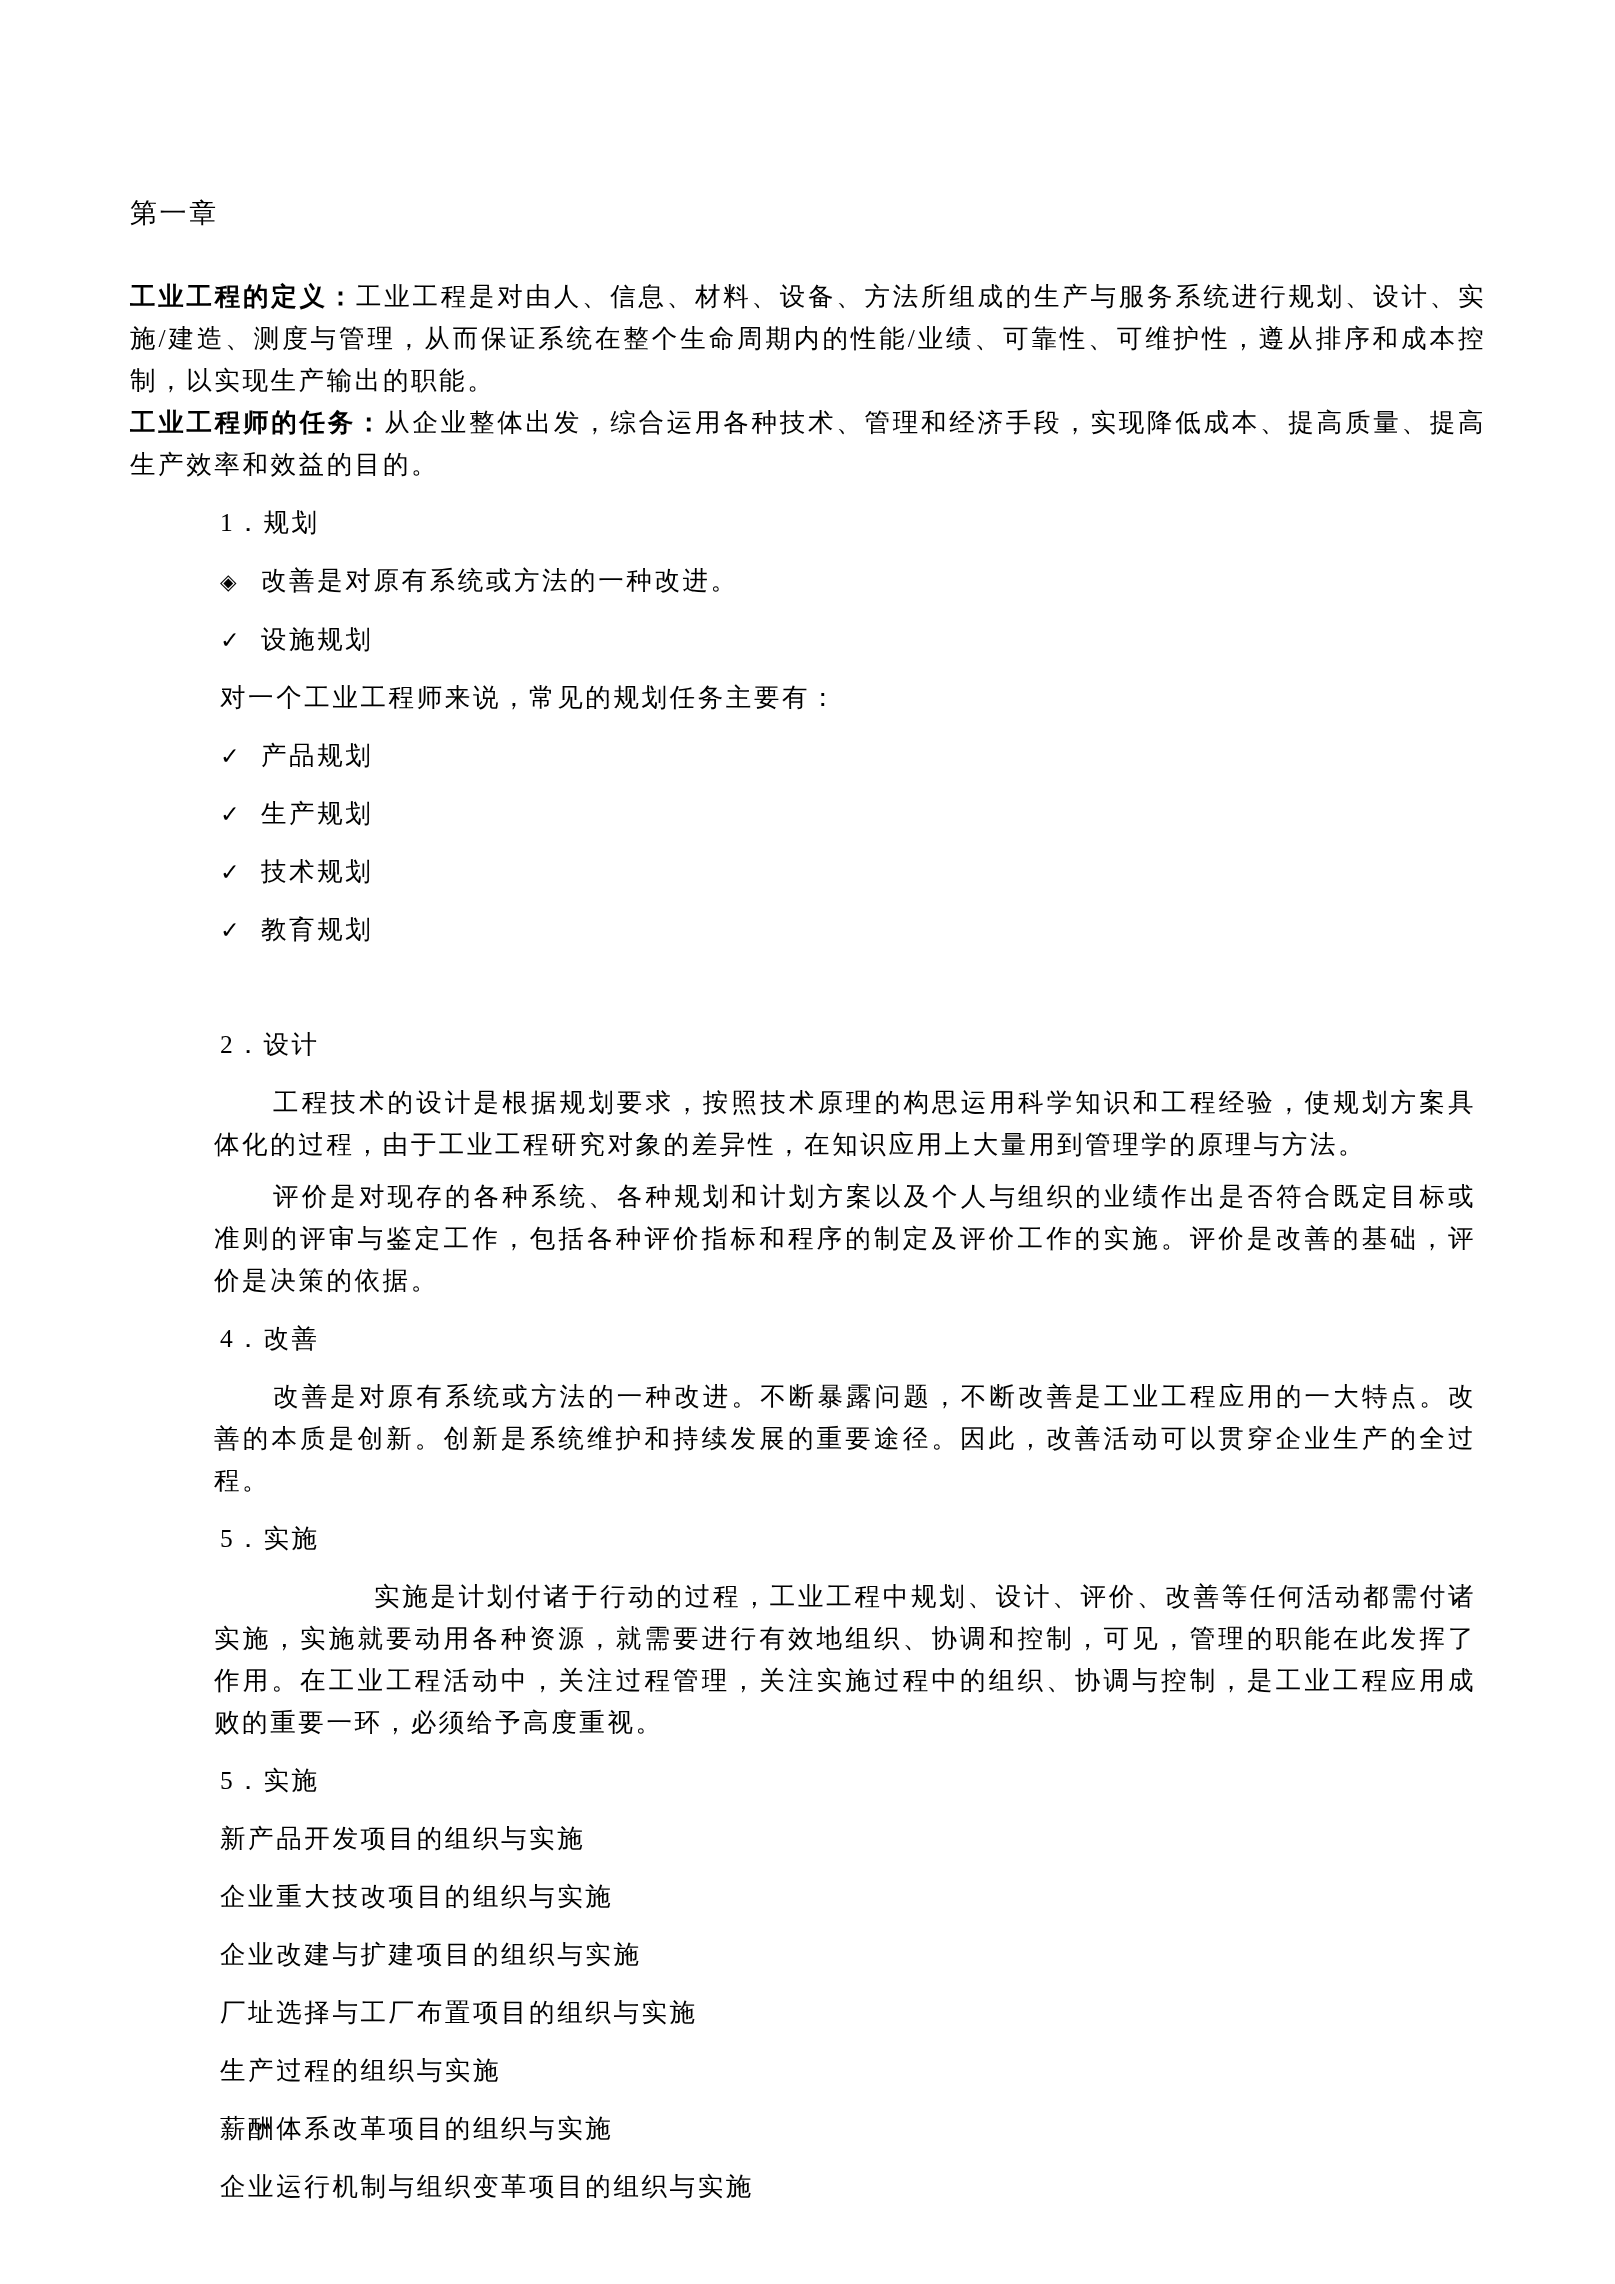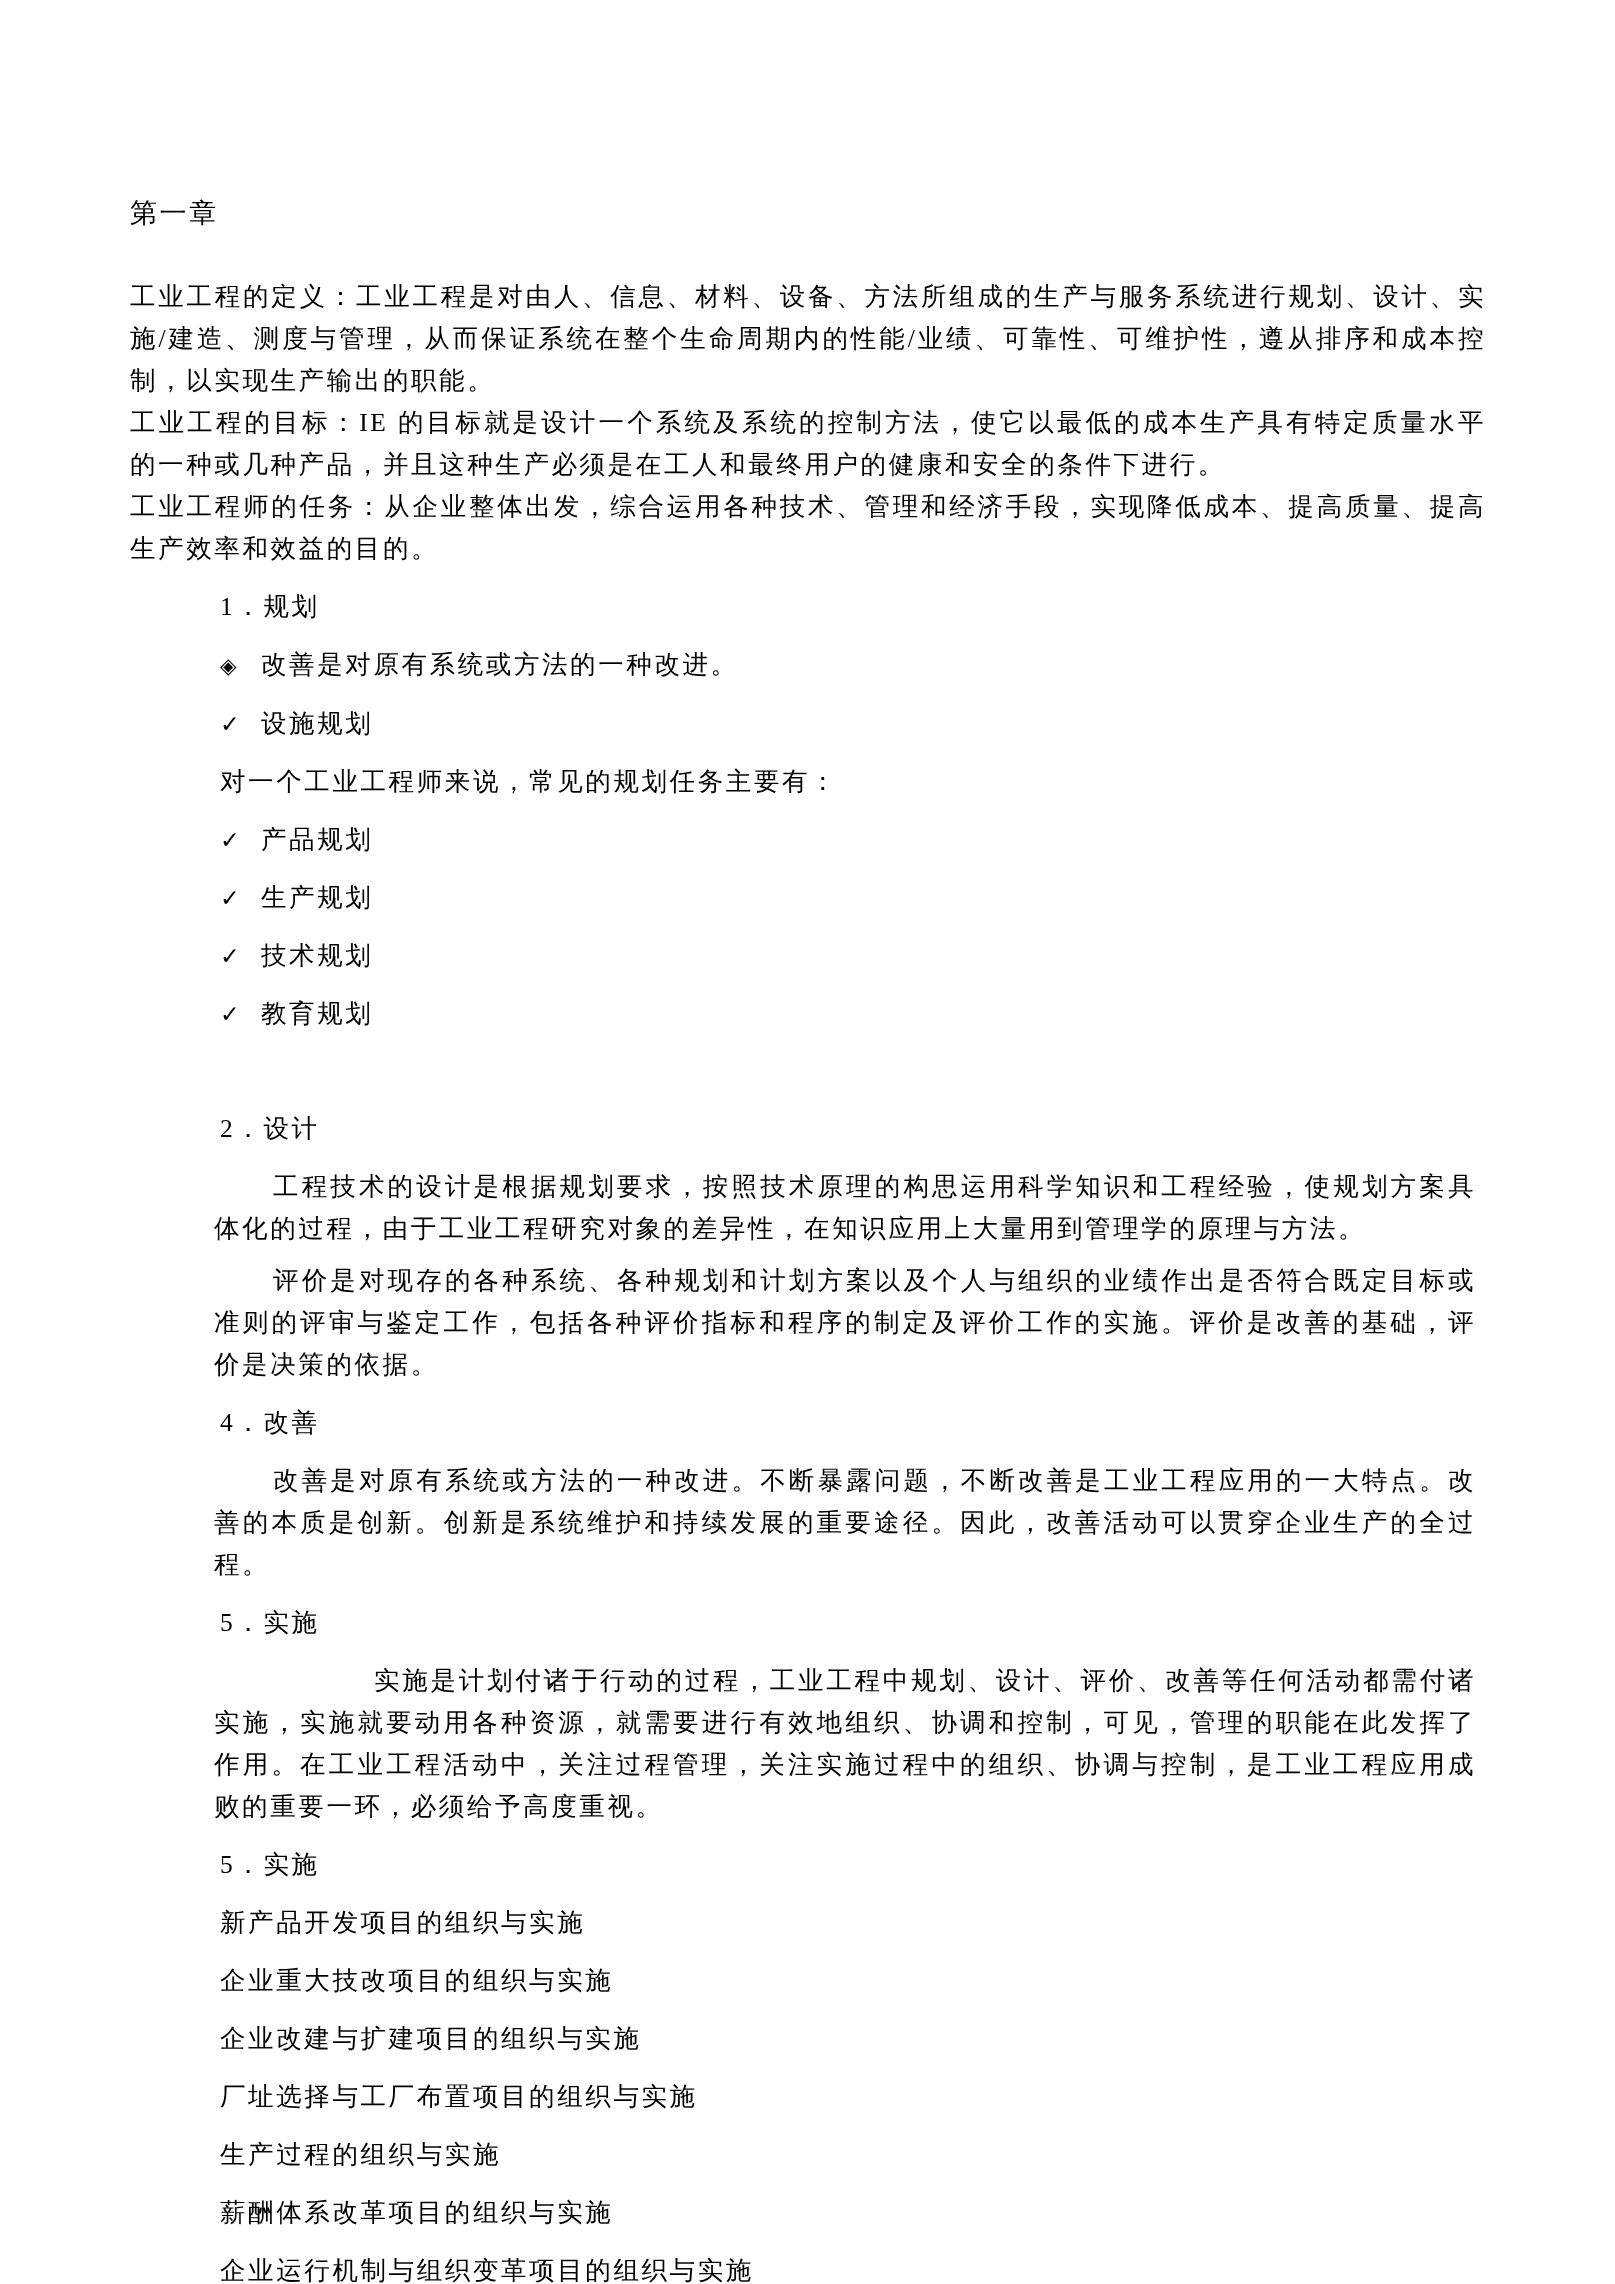--- a/index.html
+++ b/index.html
@@ -10,21 +10,21 @@
     font-family:"Liberation Serif","DejaVu Serif",serif;
     font-size:25.5px;letter-spacing:2.6px;line-height:42px;
     box-sizing:border-box;
     padding:192px 130px 8px 130px;
     overflow:hidden;
   }
   .chapter{font-size:27px;}
   .spacer{height:42px;}
   .gap{height:41px;}
   p.lead{margin:0;text-align:justify;}
-  .lbl{font-weight:normal;}
+  .lbl{font-weight:bold;}
   .section{margin-left:74px;}
   .line{margin:16px;}
   .jbody{margin:10px;text-align:justify;text-indent:59px;}
   .jbody.deep{text-indent:160px;}
   .glyph{
     display:inline-block;width:41px;letter-spacing:0;
     font-family:"DejaVu Sans",sans-serif;vertical-align:baseline;
   }
   .glyph.diamond{font-size:21.5px;}
   .glyph.check{font-size:23.5px;font-weight:bold;}
@@ -33,21 +33,20 @@
 <body>
 
 <div class="page">
 
   <div class="chapter">第一章</div>
 
   <div class="spacer"></div>
 
   <p class="lead"><span class="lbl">工业工程的定义：</span><span>工业工程是对由人、信息、材料、设备、方法所组成的生产与服务系统进行规划、设计、实施/建造、测度与管理，从而保证系统在整个生命周期内的性能/业绩、可靠性、可维护性，遵从排序和成本控制，以实现生产输出的职能。</span></p>
 
-  <p class="lead"><span class="lbl">工业工程的目标：</span><span>IE 的目标就是设计一个系统及系统的控制方法，使它以最低的成本生产具有特定质量水平的一种或几种产品，并且这种生产必须是在工人和最终用户的健康和安全的条件下进行。</span></p>
 
   <p class="lead"><span class="lbl">工业工程师的任务：</span><span>从企业整体出发，综合运用各种技术、管理和经济手段，实现降低成本、提高质量、提高生产效率和效益的目的。</span></p>
 
   <div class="section">
     <div class="line">1．规划</div>
     <div class="line"><span class="glyph diamond">◈</span><span>改善是对原有系统或方法的一种改进。</span></div>
     <div class="line"><span class="glyph check">✓</span><span>设施规划</span></div>
 
     <div class="line">对一个工业工程师来说，常见的规划任务主要有：</div>
     <div class="line"><span class="glyph check">✓</span><span>产品规划</span></div>

